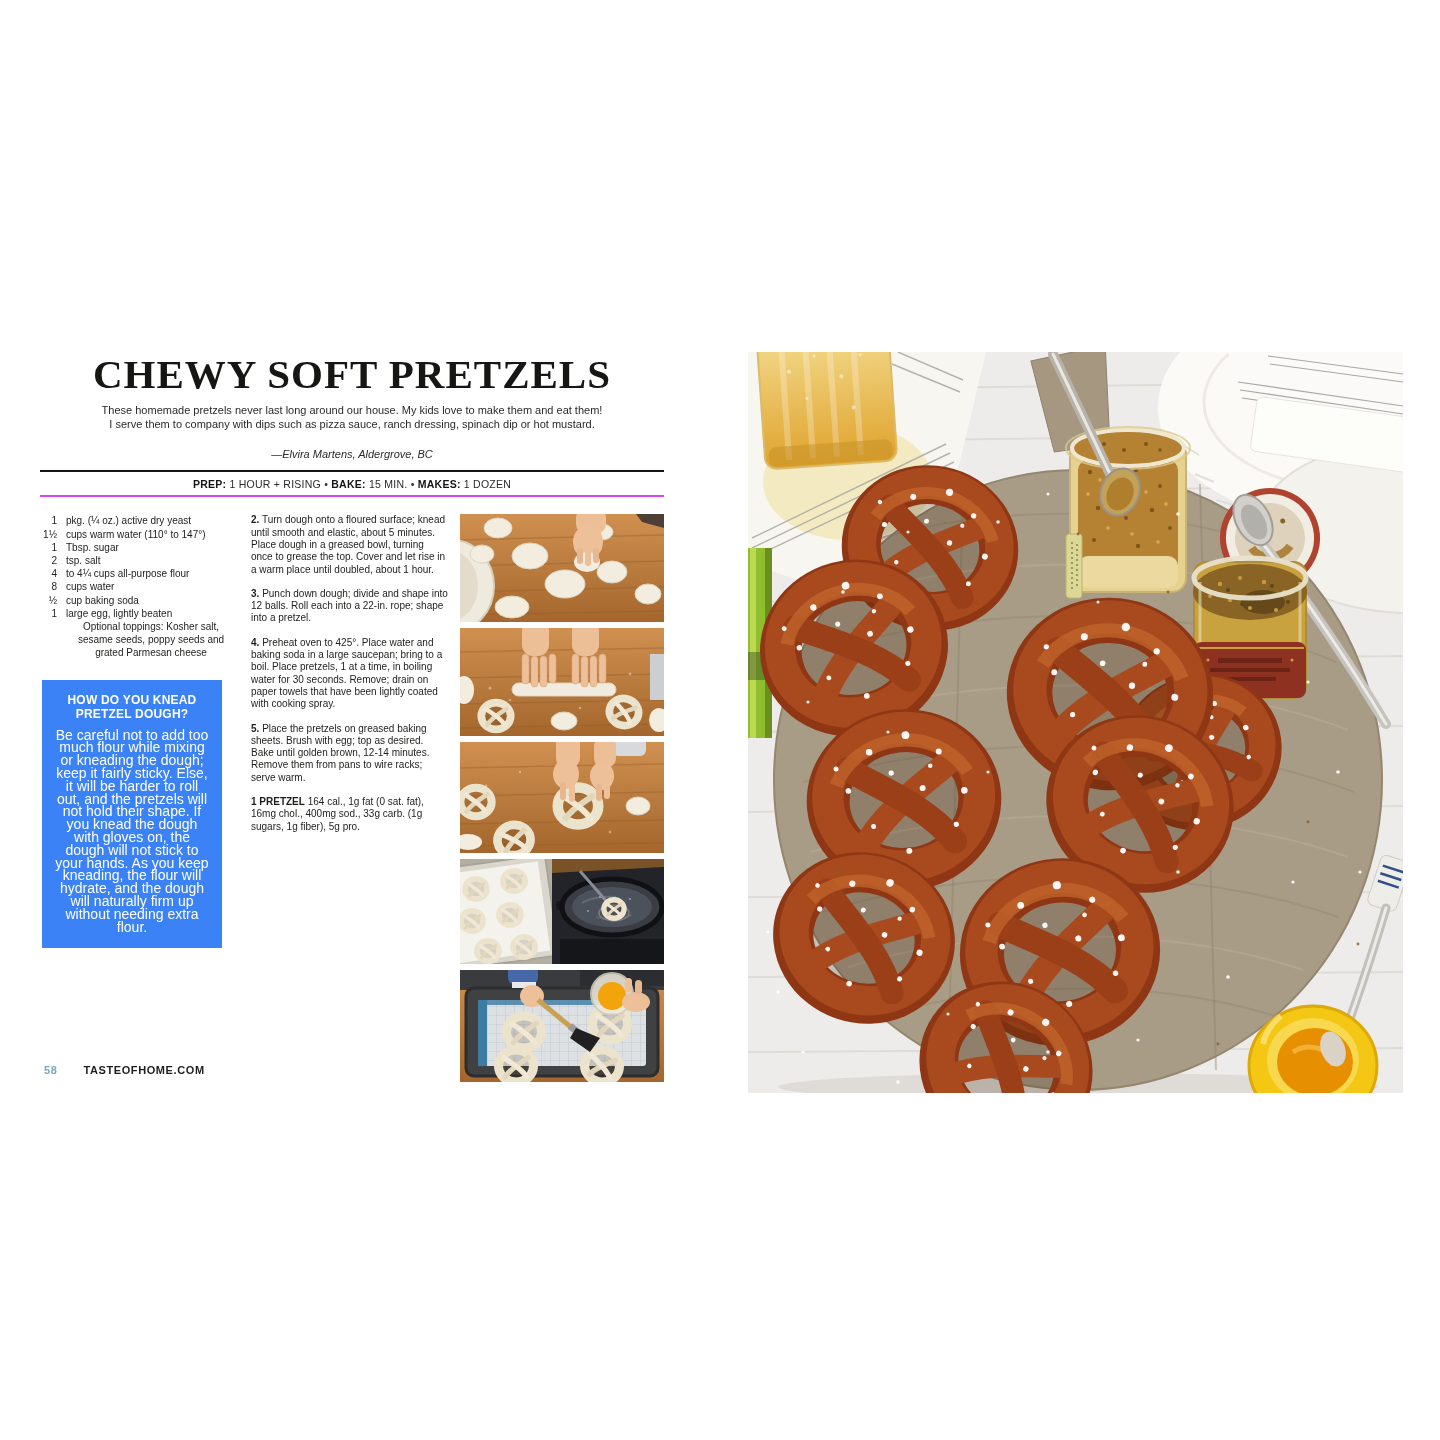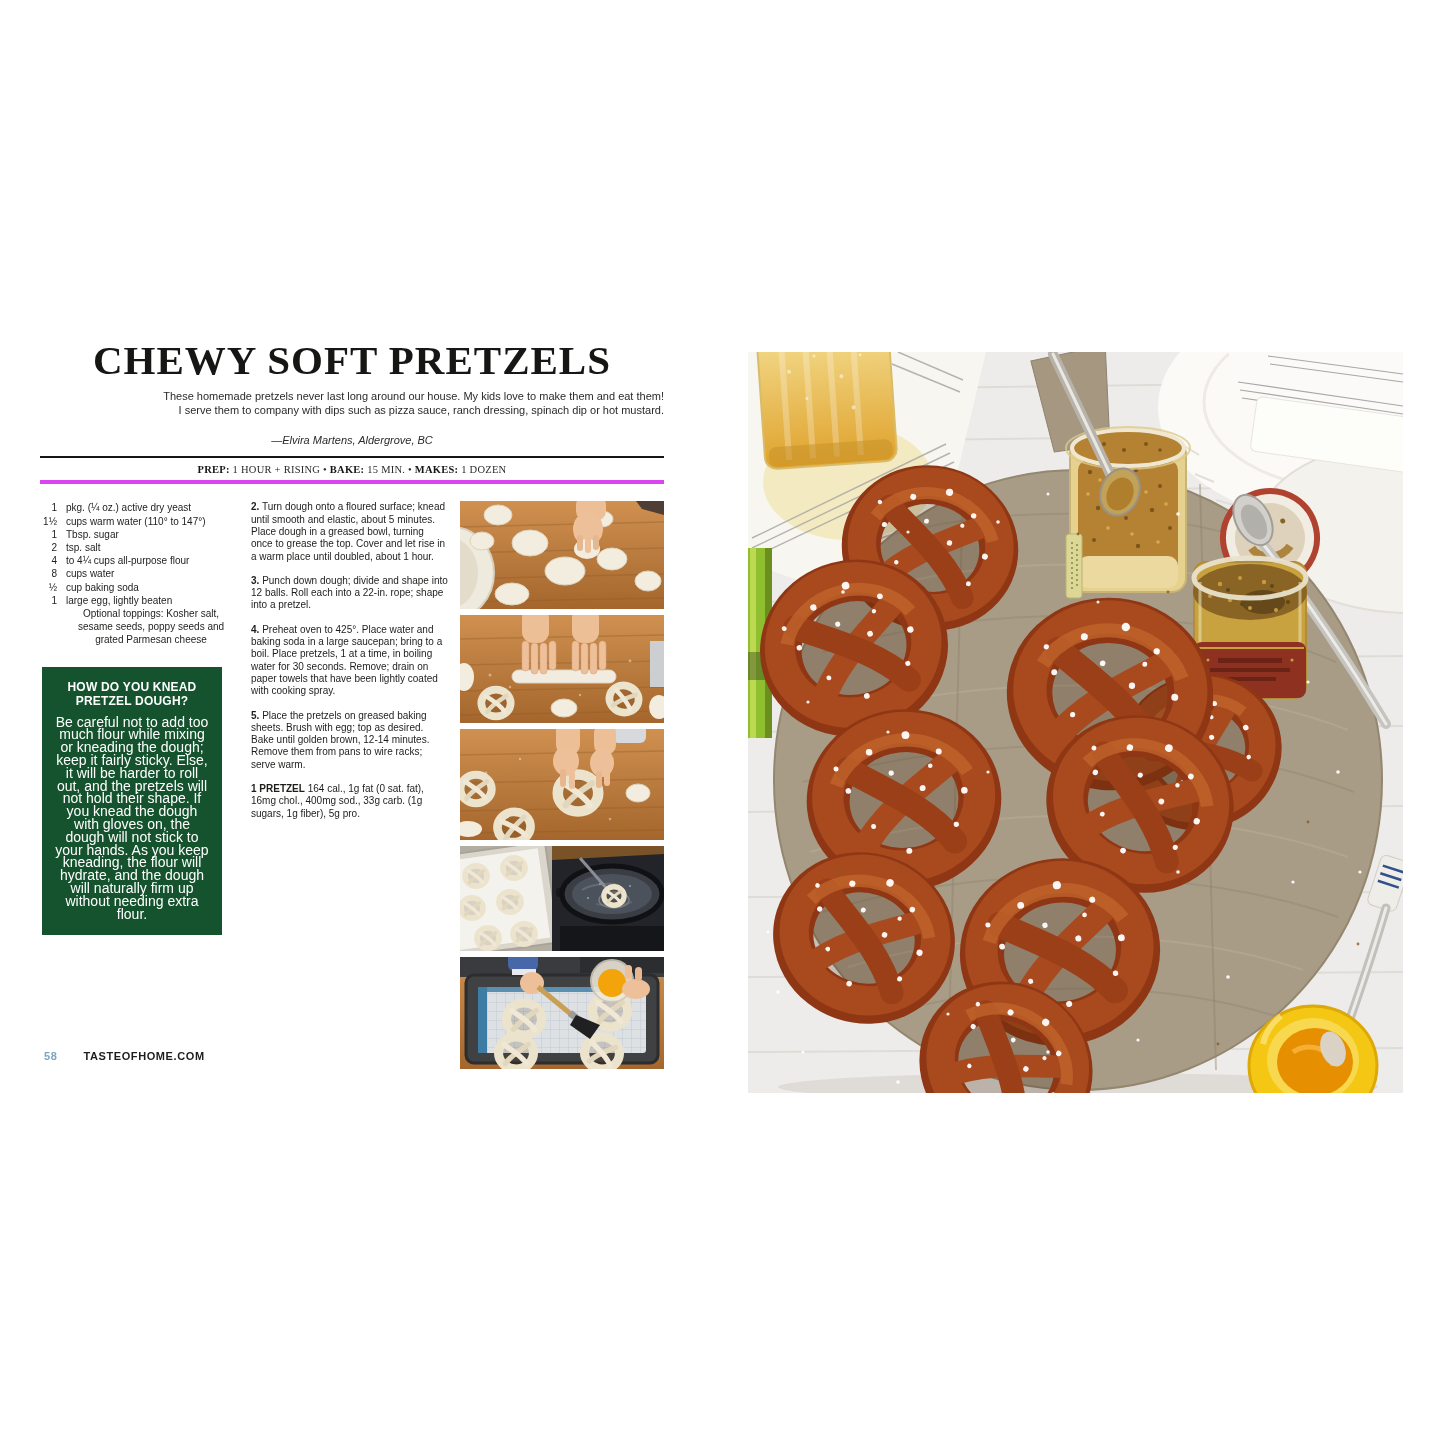--- a/index.html
+++ b/index.html
@@ -1,43 +1,43 @@
 <!DOCTYPE html>
 <html><head>
 <meta charset="utf-8">
 <style>
   html,body{margin:0;padding:0;}
   body{
     width:1440px;height:1440px;position:relative;background:#ffffff;
     font-family:"Liberation Sans",sans-serif;color:#1d1d1b;overflow:hidden;
   }
   
-  .left-page{position:absolute;left:40px;top:338px;width:624px;}
+  .left-page{position:absolute;left:40px;top:352px;width:624px;}
   .recipe-title{
     font-family:"Liberation Serif",serif;font-weight:700;font-size:41px;line-height:1;
     text-align:center;letter-spacing:1px;margin:2px 0 9px;color:#161615;
   }
-  .desc-line{font-size:11px;line-height:13.8px;text-align:right;color:#2a2a28;}
+  .desc-line{font-size:11px;line-height:13.8px;text-align:center;color:#2a2a28;}
   .attribution{font-size:11px;line-height:13.8px;font-style:italic;text-align:center;color:#2a2a28;margin-top:16px;}
   .meta-bar{
-    border-top:2px solid #151515;border-bottom:4px solid #d946ef;
+    border-top:2px solid #151515;border-bottom:2px solid #d946ef;
     margin-top:9px;padding:6px 0 5px;text-align:center;
-    font-size:10.5px;letter-spacing:.25px;color:#2a2a28;font-family:Liberation Serif, serif;
+    font-size:10.5px;letter-spacing:.25px;color:#2a2a28;
   }
   .meta-bar b{color:#151515;}
   .cols{display:flex;margin-top:17px;align-items:flex-start;}
   .col-ing{width:196px;flex:none;}
   .col-steps{width:197px;flex:none;margin-left:15px;}
   .col-photos{width:204px;flex:none;margin-left:12px;}
   .ing-row{display:flex;font-size:10px;line-height:13.2px;}
   .ing-qty{width:17px;flex:none;text-align:right;}
   .ing-txt{margin-left:9px;text-align:center;}
   .tip-box{
     box-sizing:border-box;width:180px;margin:20px 0 0 2px;
-    background:#14532d;color:#ffffff;text-align:center;padding:13px 11px 15px;
+    background:#3b82f6;color:#ffffff;text-align:center;padding:13px 11px 15px;
   }
   .tip-title{font-size:12px;font-weight:700;line-height:14.5px;margin-bottom:7px;letter-spacing:.2px;}
   .tip-body{font-size:14px;line-height:12.8px;}
   .step{font-size:10px;line-height:12.3px;margin:0 0 12px;}
   .nutrition{font-size:10px;line-height:12.3px;margin:2px 0 0;}
   .col-photos svg{display:block;margin-bottom:6px;}
   .page-footer{position:absolute;left:4px;top:712px;font-size:11px;font-weight:700;letter-spacing:.6px;}
   .page-num{color:#7aa6bd;margin-right:26px;}
   .site{color:#1d1d1b;}
   

